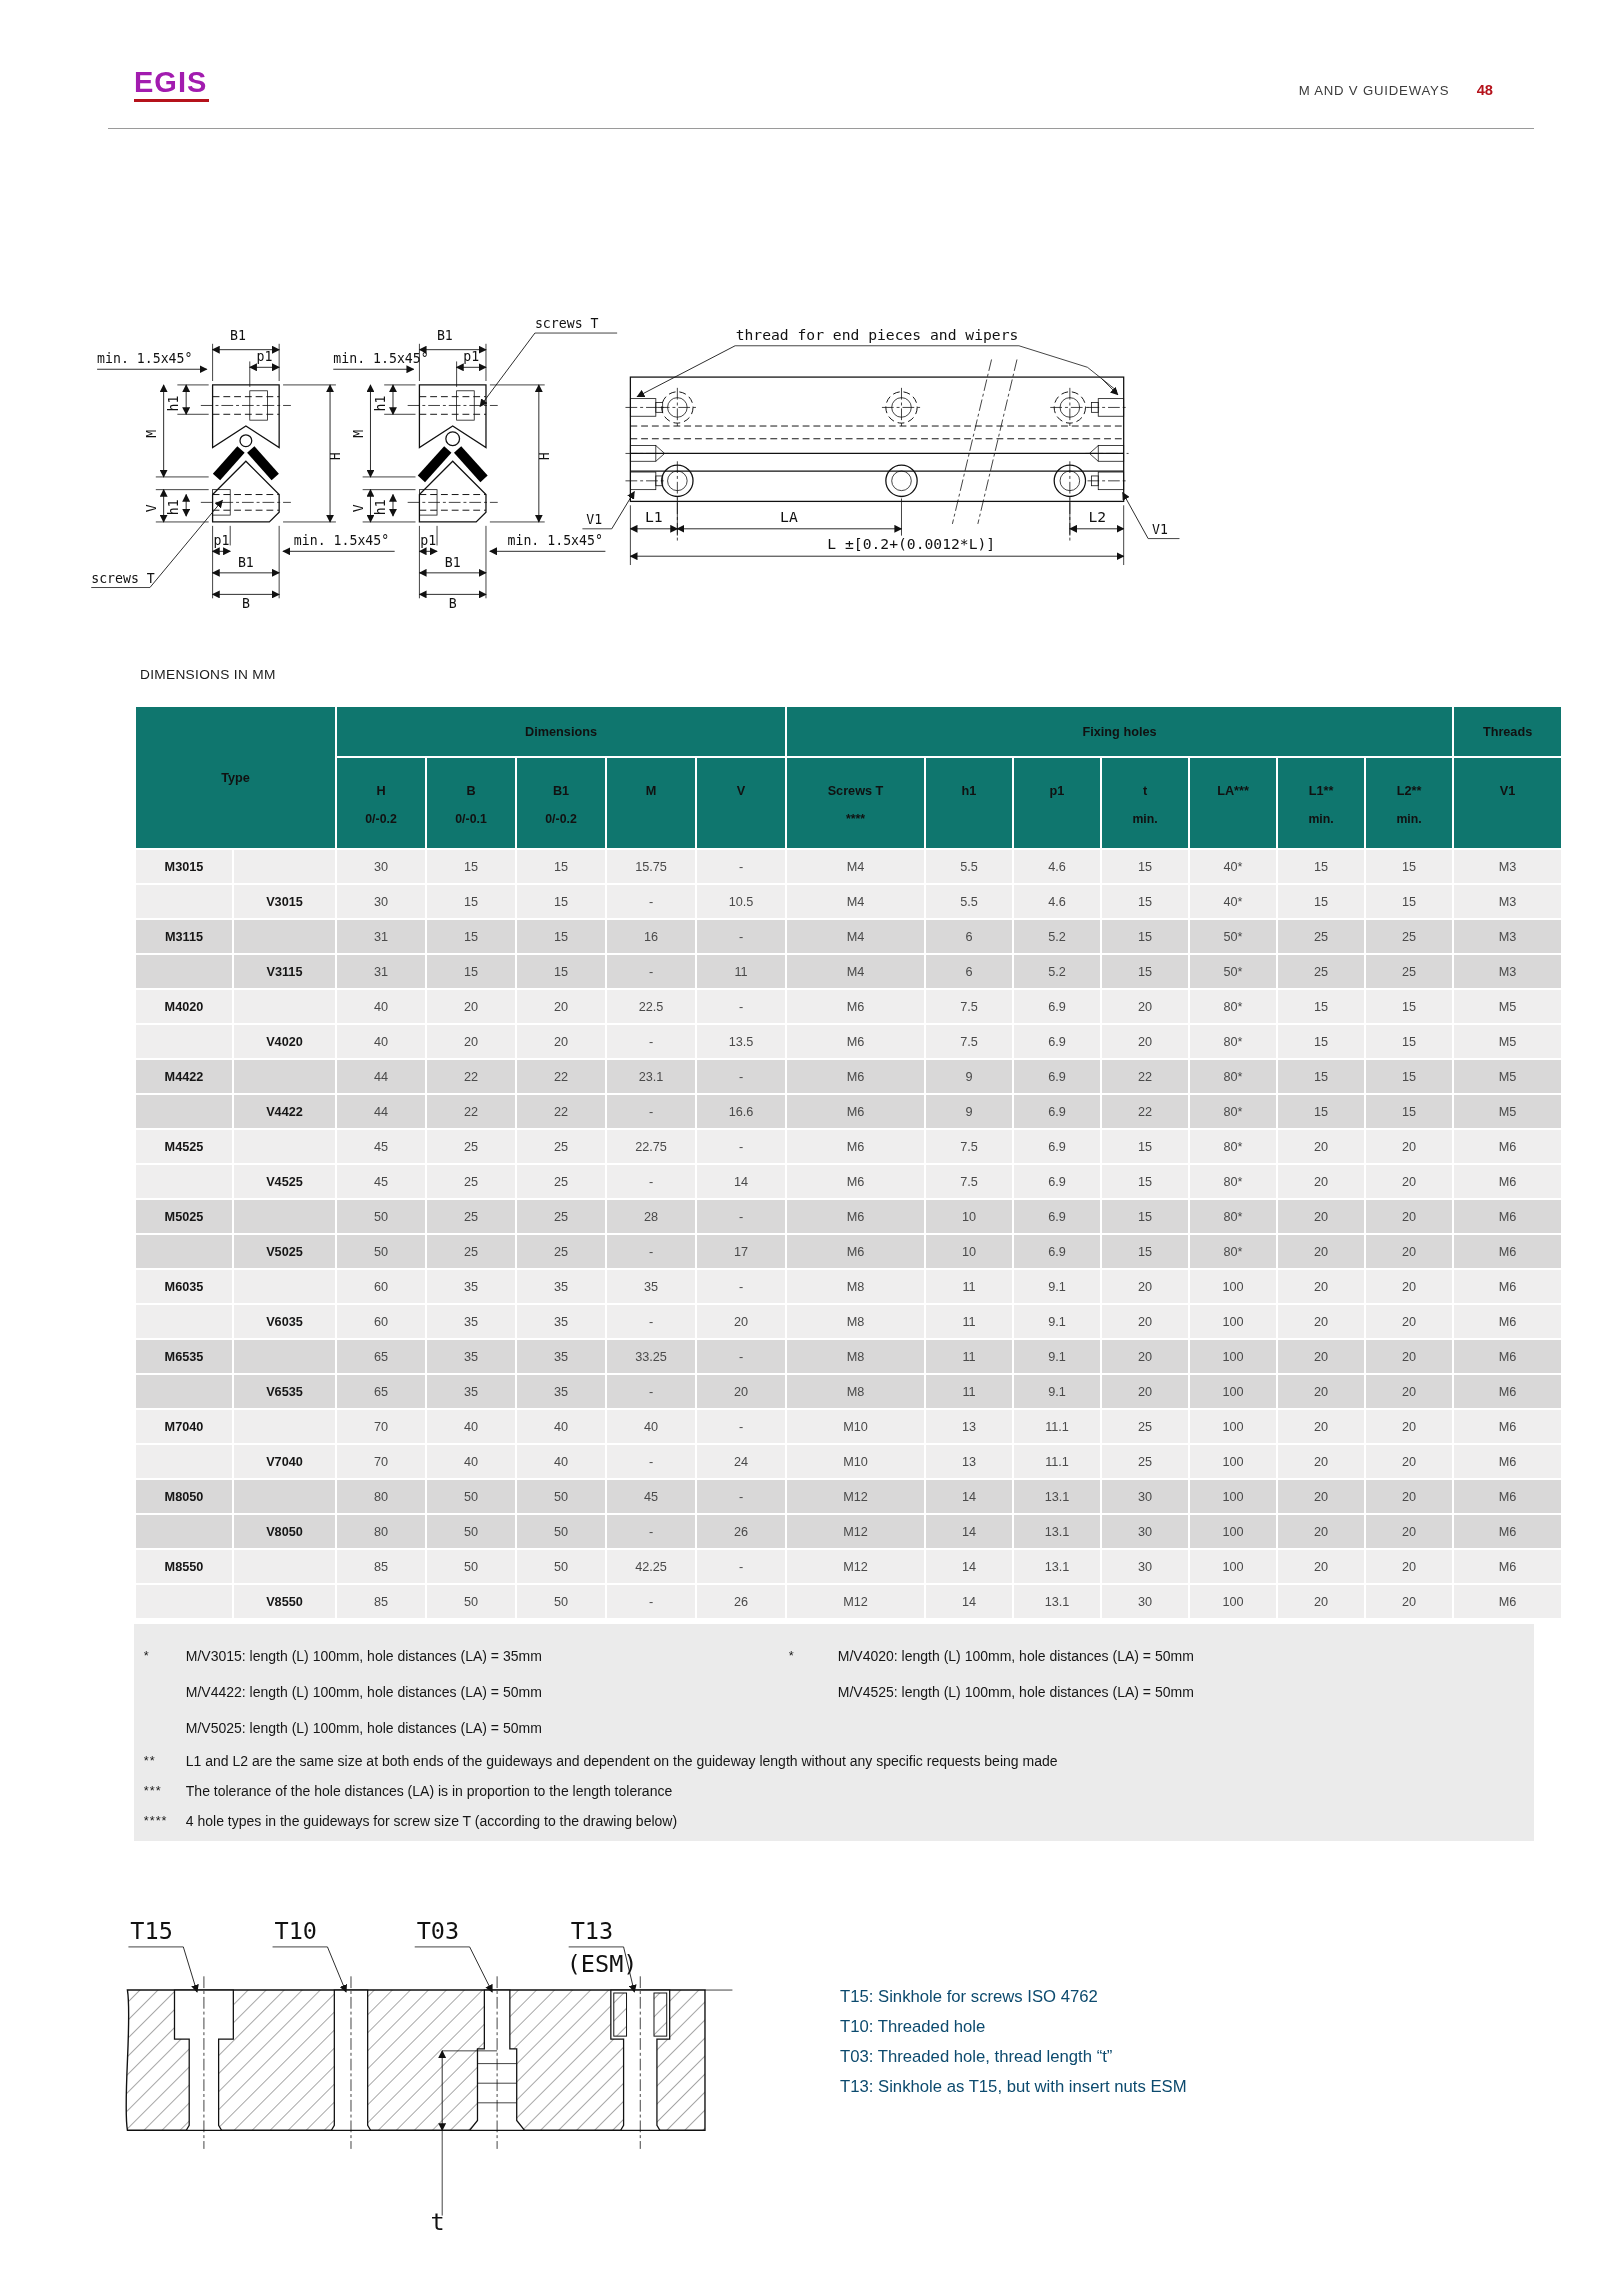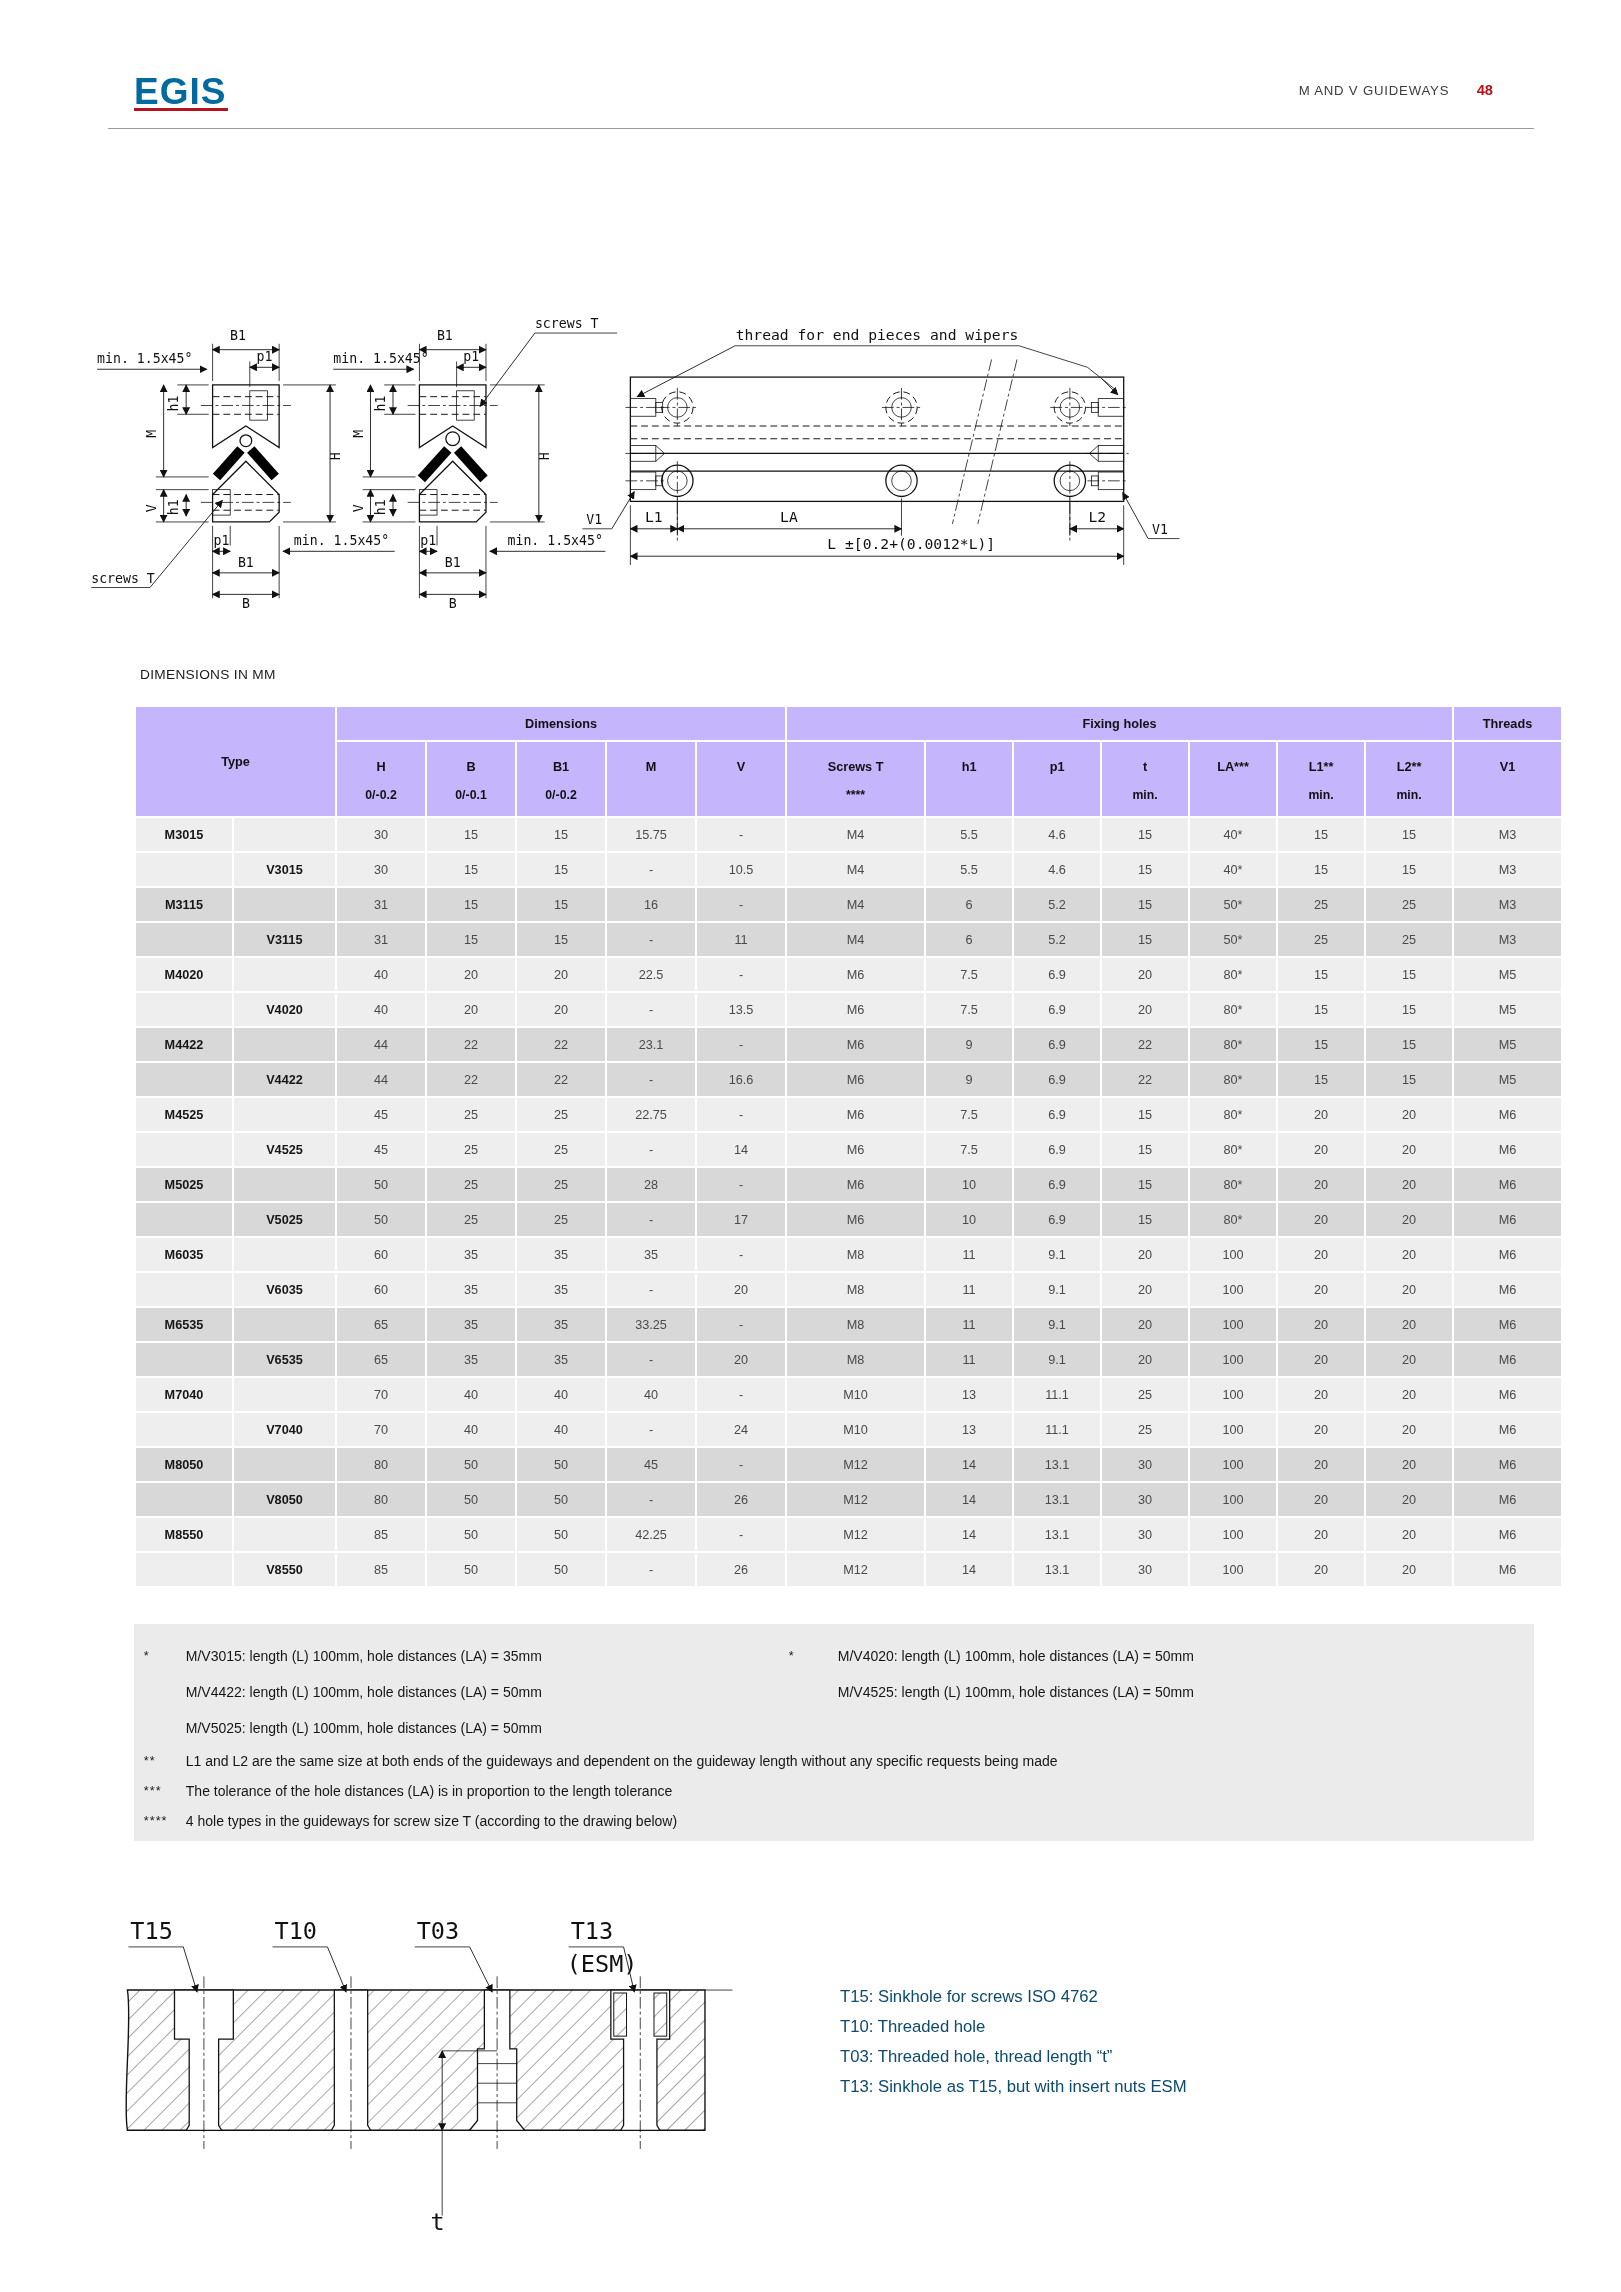--- a/index.html
+++ b/index.html
@@ -1,21 +1,21 @@
 <!DOCTYPE html>
 <html><head>
 <meta charset="utf-8">
 <style>
   html,body{margin:0;padding:0;background:#fff;}
   .page{position:relative;width:1621px;height:2293px;background:#ffffff;overflow:hidden;
         font-family:"Liberation Sans", sans-serif;color:#1a1a1a;}
 
   
-  .logo{position:absolute;left:134px;top:76px;font-weight:900;font-size:37px;letter-spacing:1px;
-        color:#0369a1;border-bottom:3.9px solid #b5121b;line-height:31px;padding:0 2px 1px 0;font-style:normal;}
+  .logo{position:absolute;left:134px;top:67px;font-weight:900;font-size:29px;letter-spacing:1px;
+        color:#a21caf;border-bottom:3.9px solid #b5121b;line-height:31px;padding:0 2px 1px 0;font-style:normal;}
   .head-right{position:absolute;top:82px;right:128px;display:flex;align-items:baseline;gap:27.4px;}
   .head-title{font-size:13.2px;letter-spacing:0.8px;color:#3c3c3c;margin-left:17px;}
   .head-num{font-size:14.7px;font-weight:bold;color:#b5121b;}
   .head-rule{position:absolute;left:108px;top:128px;width:1426px;height:1px;background:#9a9a9a;}
 
   
   svg{position:absolute;overflow:visible;}
   .cad-t{font-family:"DejaVu Sans Mono", monospace;font-size:13.5px;fill:#111;}
   .cad-t.big{font-size:24px;}
   .cad-t.mid{font-size:15px;}
@@ -26,21 +26,21 @@
   .cdot{stroke:#111;stroke-width:0.8;stroke-dasharray:12 3 3 3;fill:none;}
   .dim{stroke:#111;stroke-width:0.9;fill:none;}
   .wedge{stroke:#000;stroke-width:10;fill:none;}
 
   
   .sect-label{position:absolute;left:140px;top:667px;font-size:13.7px;letter-spacing:0.3px;color:#1a1a1a;}
 
   
   table.dims{position:absolute;left:134px;top:705px;width:1400px;border-collapse:separate;border-spacing:2.9px;
              table-layout:fixed;font-size:12.7px;}
-  table.dims th{background:#c4b5fd;font-weight:bold;color:#111;text-align:center;vertical-align:middle;padding:0;}
+  table.dims th{background:#0f766e;font-weight:bold;color:#111;text-align:center;vertical-align:middle;padding:8px;}
   table.dims .group-th{height:33px;font-size:12.7px;}
   table.dims .type-th{font-size:12.7px;}
   table.dims .col-th{height:74px;}
   table.dims .cl{height:39px;line-height:45px;font-size:12.7px;}
   table.dims .cs{height:29px;line-height:23.5px;font-size:12.3px;}
   table.dims td{height:33px;text-align:center;vertical-align:middle;color:#4a4a4a;padding:0;}
   table.dims tr.light td{background:#efeeee;}
   table.dims tr.dark td{background:#d9d8d8;}
   table.dims td.tm, table.dims td.tv{font-weight:bold;color:#161616;margin-left:42px;}
 

